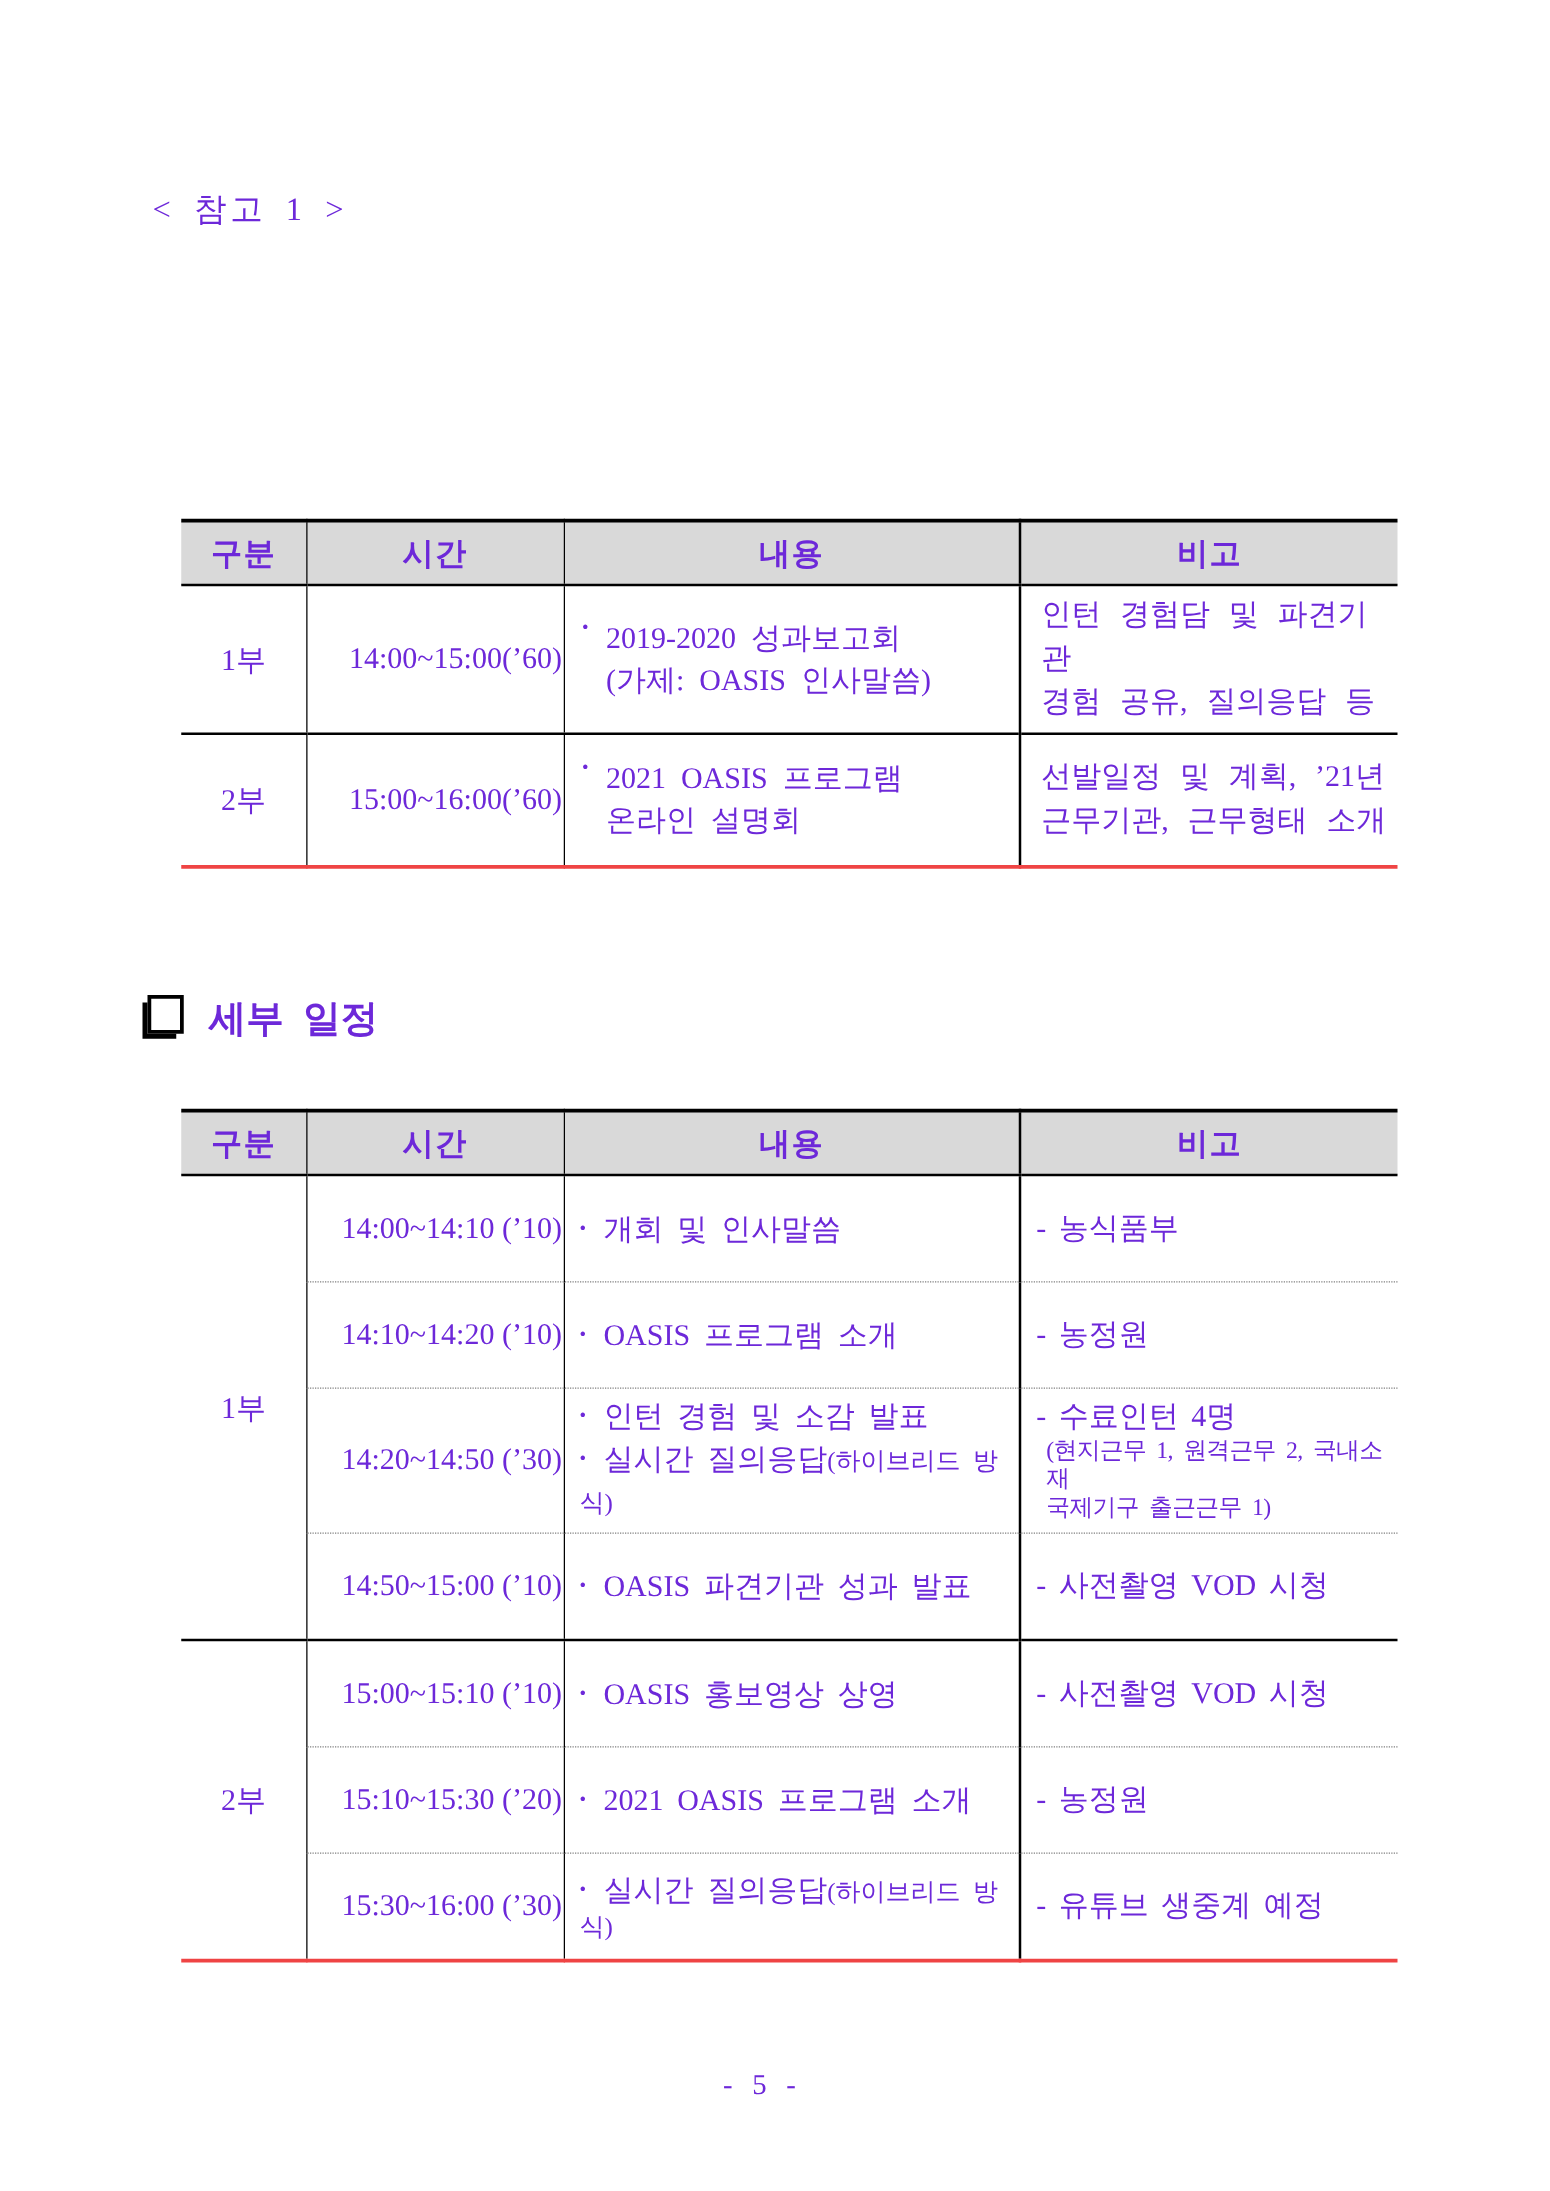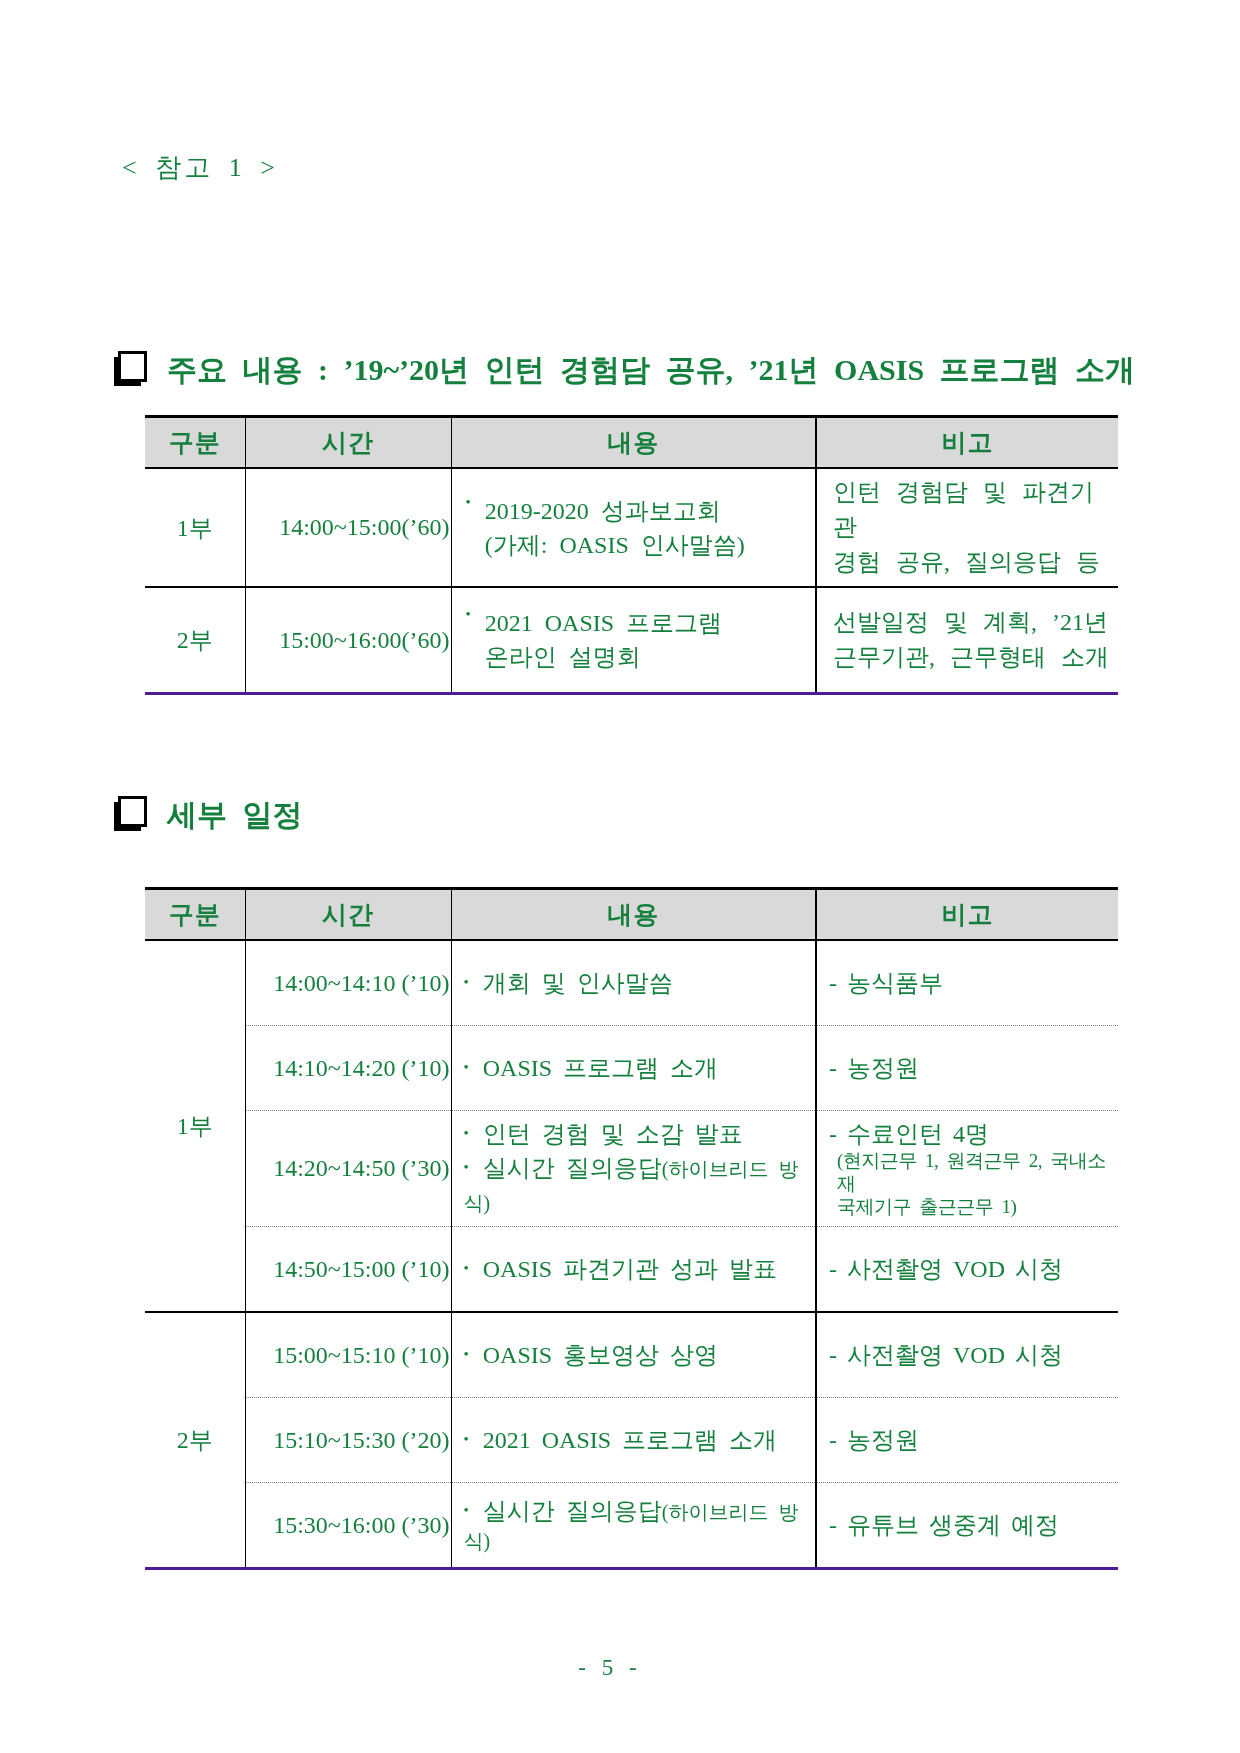--- a/index.html
+++ b/index.html
@@ -1,21 +1,21 @@
 <!DOCTYPE html>
 <html><head>
 <meta charset="utf-8">
 <style>
   html,body{margin:0;padding:0;background:#ffffff;}
   .page{
     position:relative;
     width:1220px;height:1753px;
     background:#fff;
     font-family:"Liberation Serif","DejaVu Serif",serif;
-    color:#15803d;
+    color:#6d28d9;
     overflow:hidden;
   }
   .ref{
     position:absolute;left:122px;top:150px;
     font-size:26px;letter-spacing:3px;word-spacing:6px;
   }
   .title-wrap{position:absolute;top:218px;left:0;width:100%;text-align:center;}
   .title{
     display:inline-block;
     font-family:"Liberation Sans","DejaVu Sans",sans-serif;
@@ -32,21 +32,21 @@
   .sec-2{top:795px;}
   .sq{
     display:inline-block;width:23px;height:25px;
     border:3px solid #000;background:#fff;
     box-shadow:-5px 5px 0 -1px #000;
     margin-right:20px;vertical-align:-2px;
   }
   table{border-collapse:collapse;table-layout:fixed;}
   .doc-table{
     position:absolute;left:145px;width:973px;
-    border-top:3px solid #000;border-bottom:3px solid #4c1d95;
+    border-top:3px solid #000;border-bottom:3px solid #ef4444;
     font-size:24px;
   }
   .t1{top:415px;}
   .t2{top:887px;}
   .doc-table th{
     background:#d9d9d9;
     font-family:"Liberation Sans","DejaVu Sans",sans-serif;
     font-size:25px;font-weight:bold;
     height:47px;text-align:center;
     border-bottom:2px solid #000;
@@ -84,23 +84,20 @@
   }
 </style>
 </head>
 <body>
 
 <div class="page">
 
   <div class="ref">&lt; 참고 1 &gt;</div>
 
 
-  <div class="sec-heading sec-1">
-    <span class="sq"></span><span>주요 내용 : ’19~’20년 인턴 경험담 공유, ’21년 OASIS 프로그램 소개</span>
-  </div>
 
   <table class="doc-table t1">
     <colgroup>
         <col style="width:100px">
         <col style="width:206px">
         <col style="width:365px">
         <col style="width:302px">
       </colgroup>
     <tbody>
         <tr>

